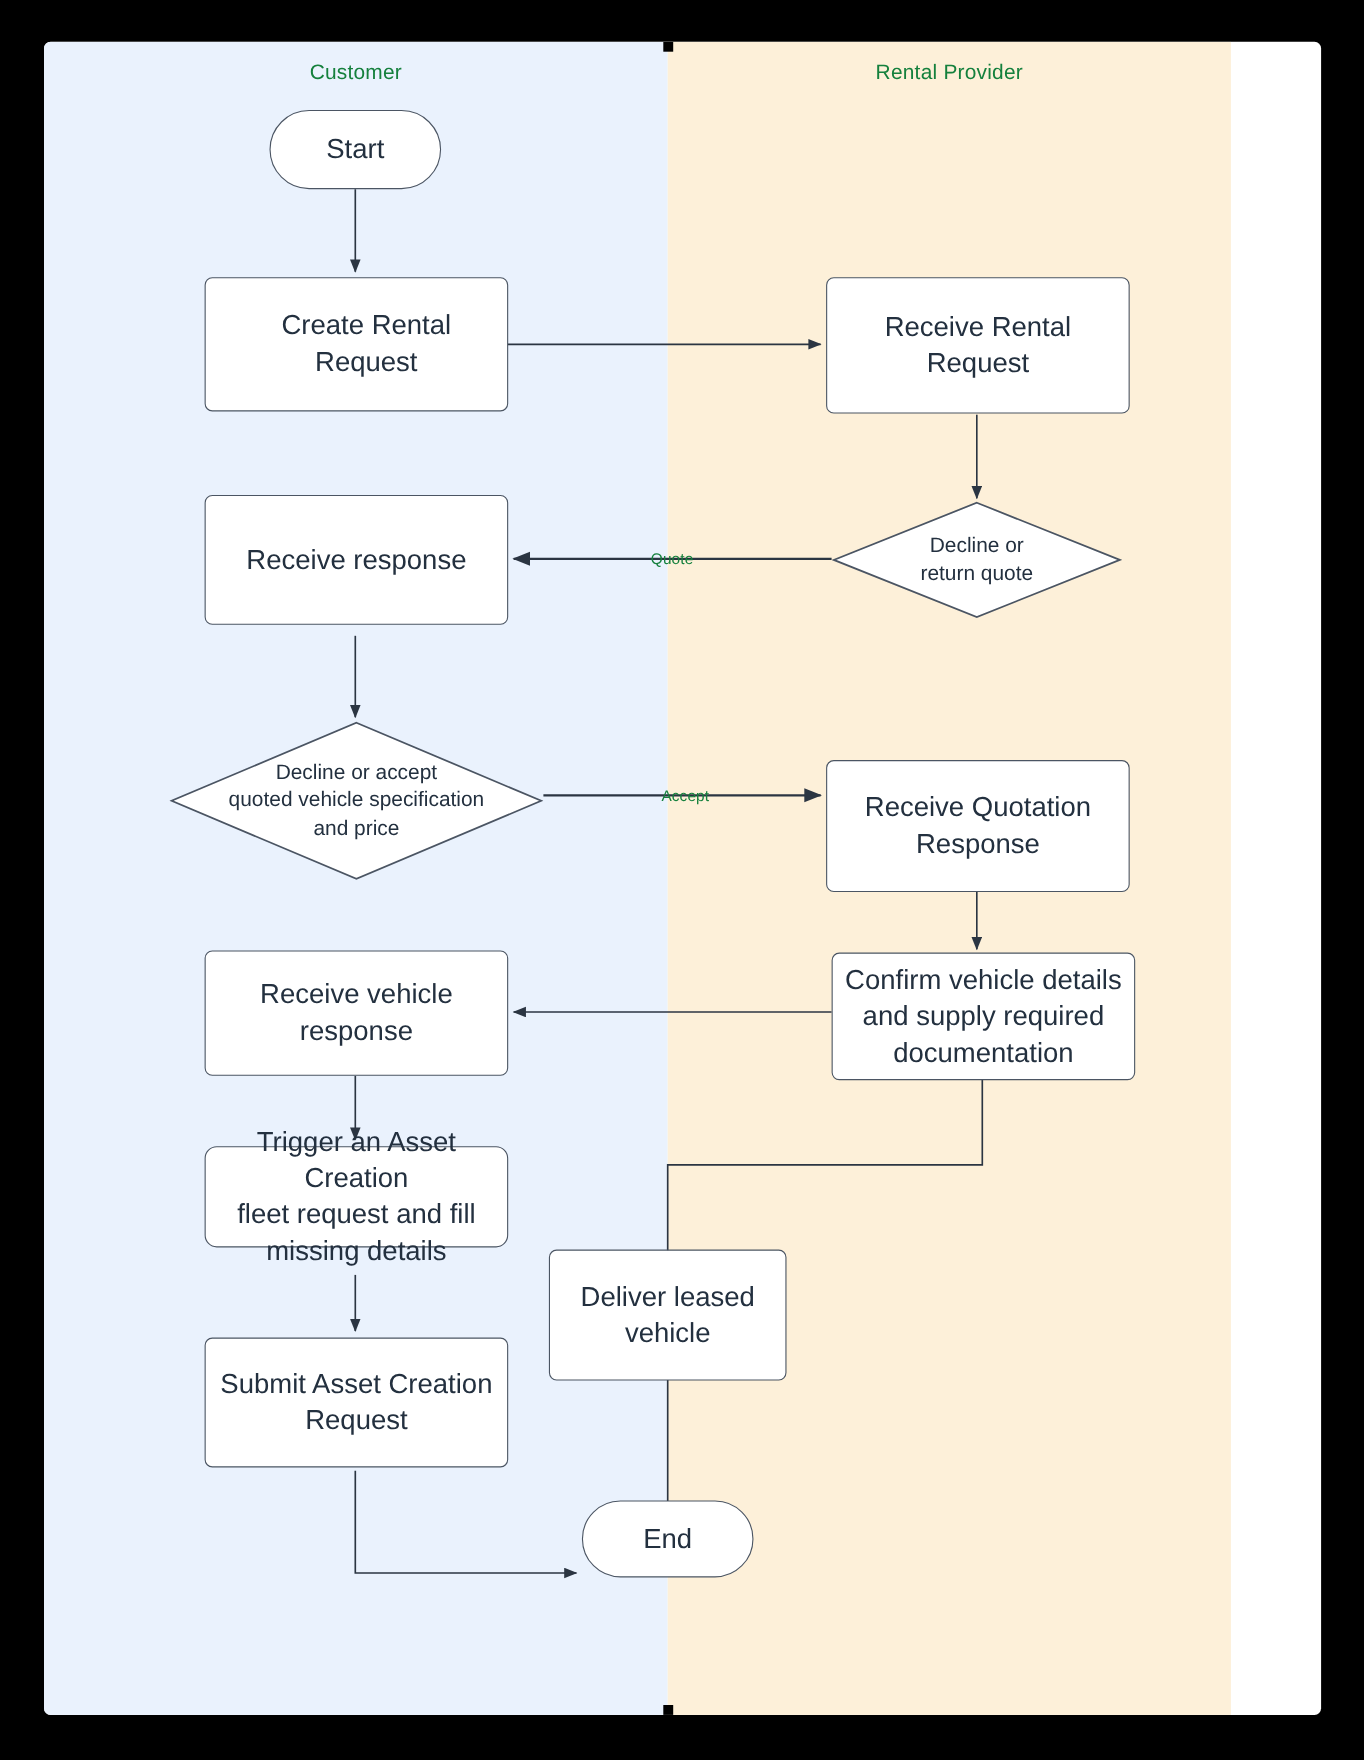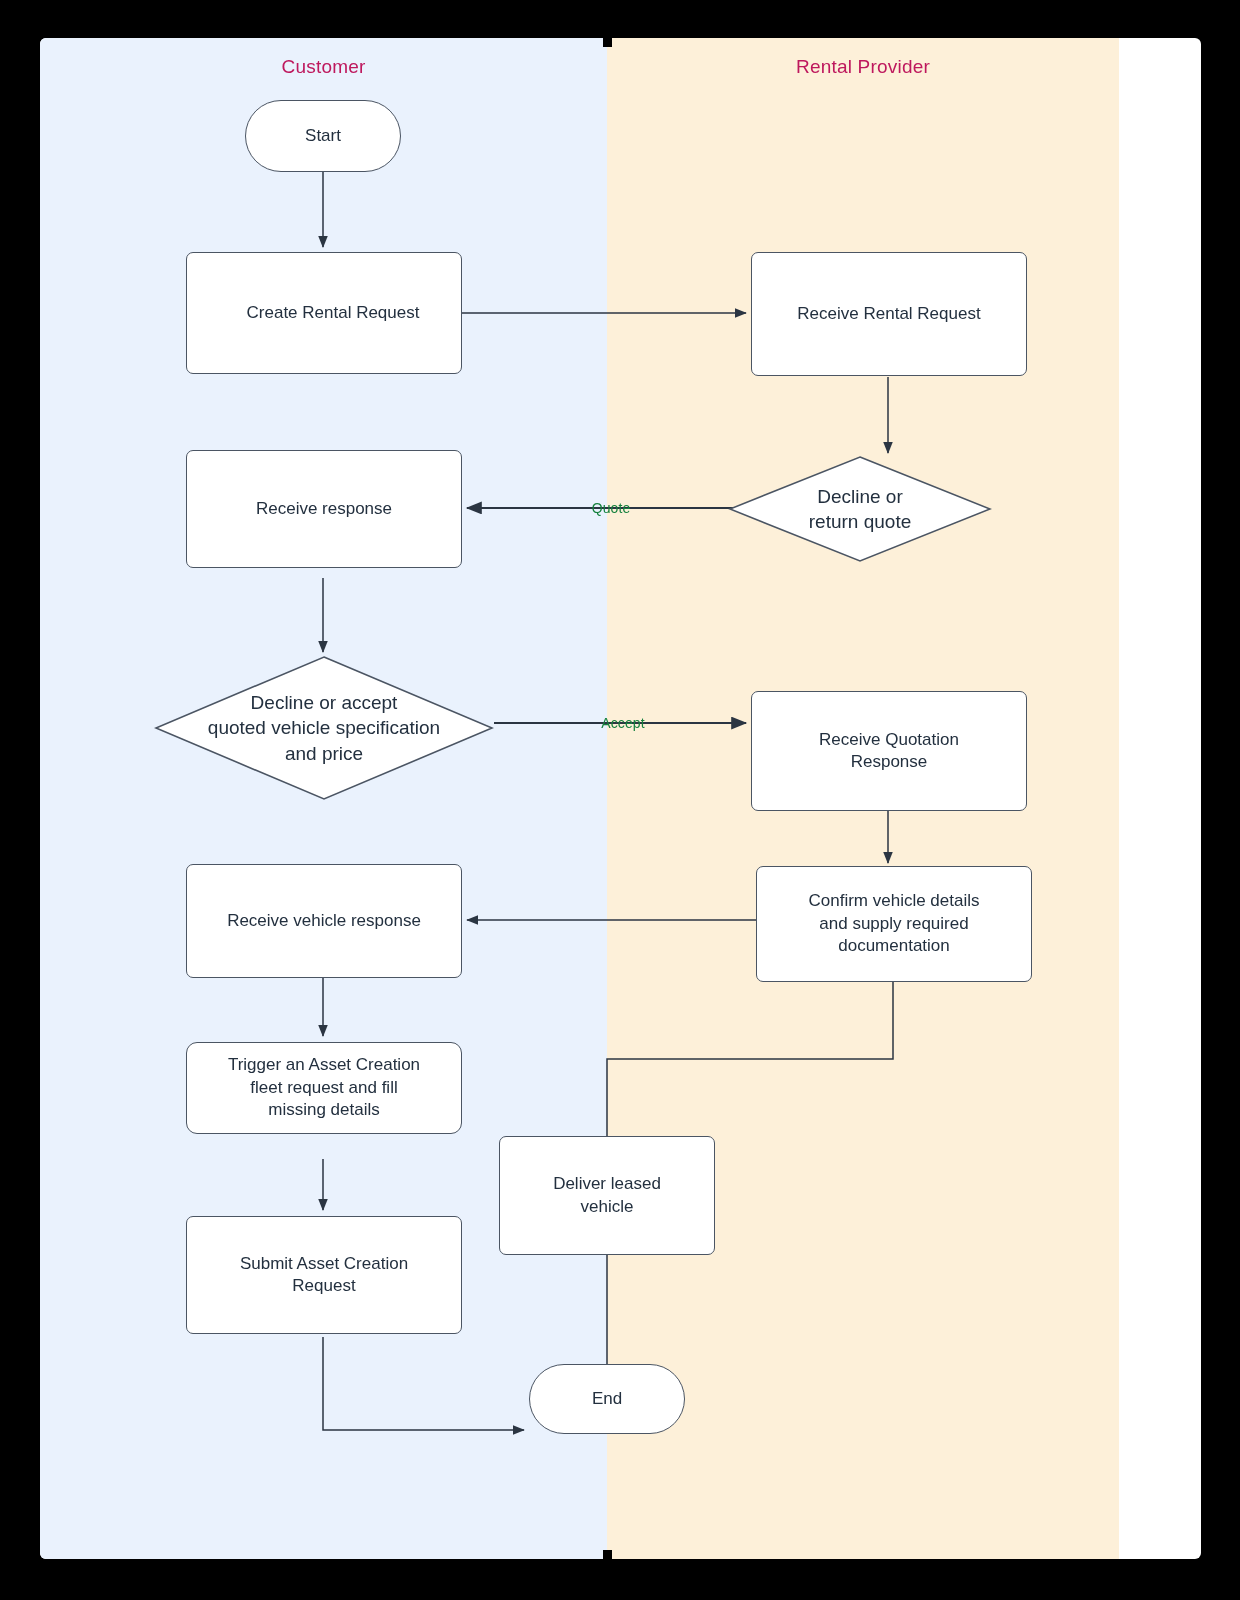--- a/index.html
+++ b/index.html
@@ -5,29 +5,29 @@
   html,body{margin:0;padding:0;background:#000;}
   body{width:1240px;height:1600px;overflow:hidden;
        font-family:"Liberation Sans","DejaVu Sans",sans-serif;}
   #stage{position:relative;width:1240px;height:1600px;}
   #canvas{position:absolute;left:40px;top:38px;width:1161px;height:1521px;
           border-radius:6px;overflow:hidden;background:#fff;}
   .lane{position:absolute;top:0;height:100%;}
   .lane-customer{left:0;width:567px;background:#eaf2fd;}
   .lane-provider{left:567px;width:512px;background:#fdf0d9;}
   .lane-title{position:absolute;top:18px;width:100%;text-align:center;
-              font-size:19px;color:#be185d;letter-spacing:.2px;}
+              font-size:19px;color:#15803d;letter-spacing:.2px;}
   .notch{position:absolute;left:563px;width:9px;height:9px;background:#000;}
   .notch.top{top:0;}
   .notch.bot{bottom:0;}
   svg#wires{position:absolute;left:0;top:0;width:1240px;height:1600px;
             pointer-events:none;}
   .node{position:absolute;background:#fff;border:1.6px solid #4b5563;
         display:flex;align-items:center;justify-content:center;
-        text-align:center;font-size:17px;line-height:1.32;color:#23303f;
+        text-align:center;font-size:25px;line-height:1.32;color:#23303f;
         box-sizing:border-box;padding:4px 10px;}
   .node.rect{border-radius:7px;}
   .node.term{border-radius:46px;}
   .dia-wrap{position:absolute;}
   .dia-wrap .dtext{position:absolute;left:0;top:0;width:100%;height:100%;
         display:flex;align-items:center;justify-content:center;
         text-align:center;font-size:19px;line-height:1.32;color:#23303f;
         box-sizing:border-box;}
   .edge-label{position:absolute;font-size:14px;font-weight:normal;
         color:#15803d;background:transparent;white-space:nowrap;
@@ -110,21 +110,21 @@
   </div>
 
   <div class="node rect" style="left:756px;top:866px;width:276px;height:116px;">
     <span class="ml">Confirm vehicle details<br>and supply required<br>documentation</span>
   </div>
 
   <div class="node rect" style="left:499px;top:1136px;width:216px;height:119px;">
     <span class="ml">Deliver leased<br>vehicle</span>
   </div>
 
-  <div class="dia-wrap" style="left:728px;top:455px;width:264px;height:108px;">
+  <div class="dia-wrap" style="left:756px;top:455px;width:264px;height:108px;">
     <svg width="264" height="108" viewBox="0 0 264 108">
       <polygon points="132,2 262,54 132,106 2,54" fill="#fff" stroke="#4b5563" stroke-width="1.6"></polygon>
     </svg>
     <div class="dtext ml">Decline or<br>return quote</div>
   </div>
 
   <div class="dia-wrap" style="left:154px;top:655px;width:340px;height:146px;">
     <svg width="340" height="146" viewBox="0 0 340 146">
       <polygon points="170,2 338,73 170,144 2,73" fill="#fff" stroke="#4b5563" stroke-width="1.6"></polygon>
     </svg>

